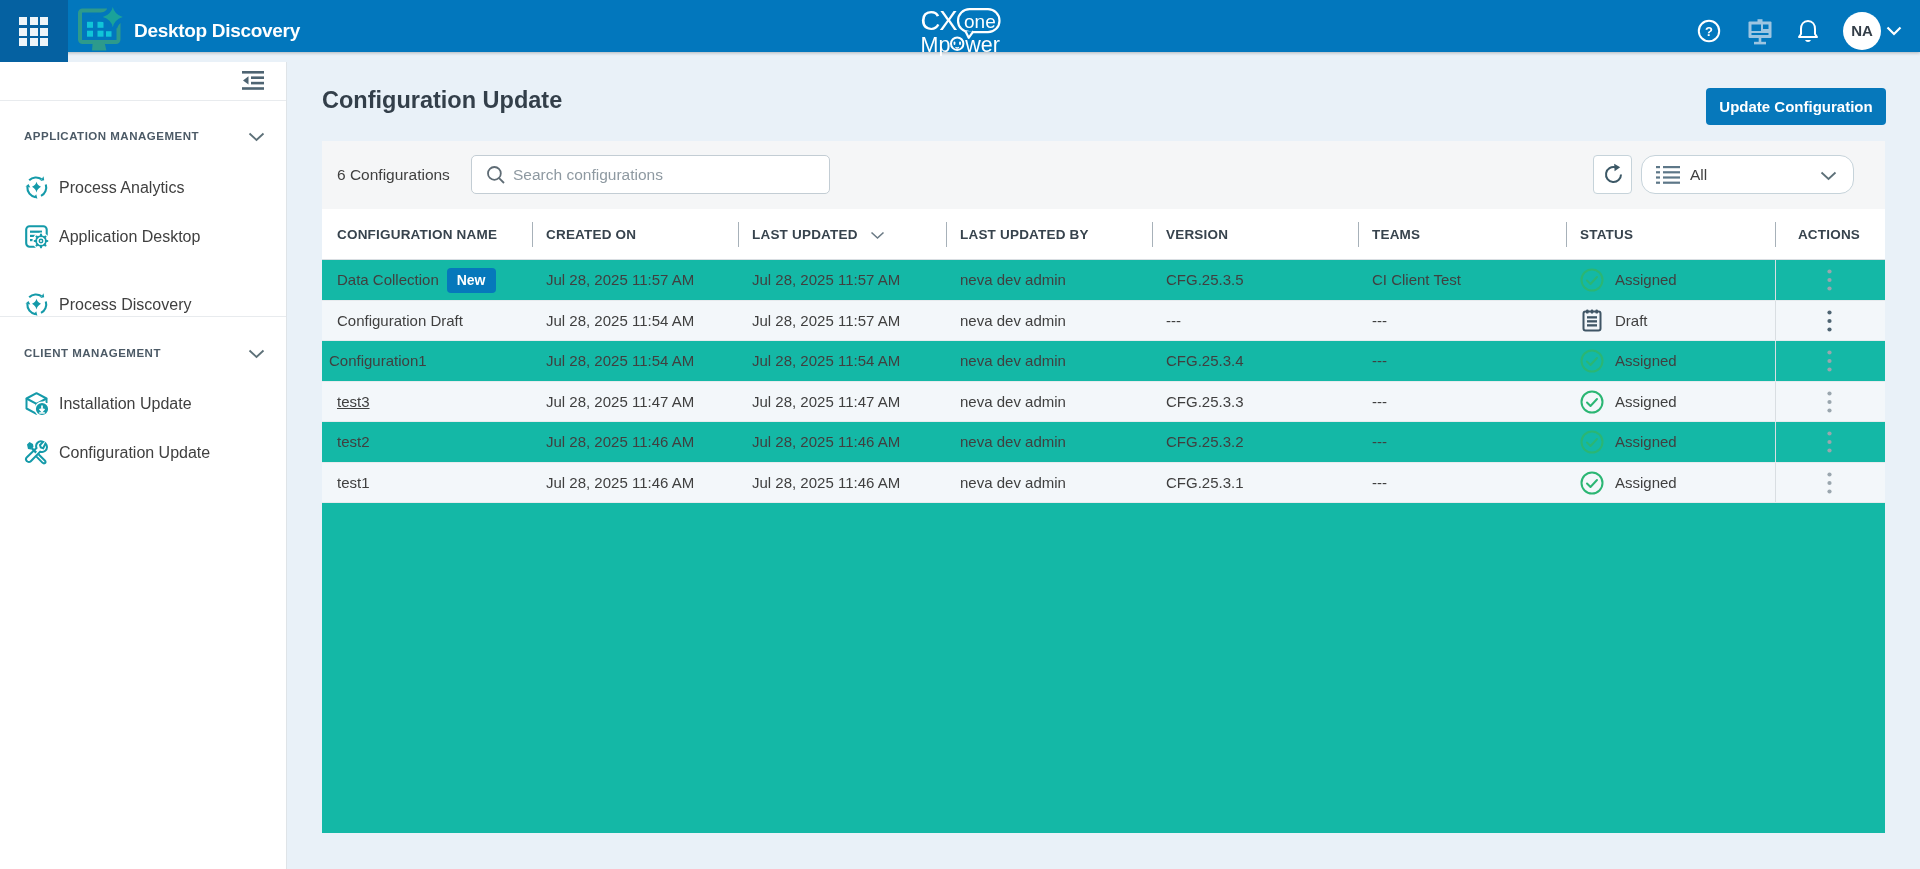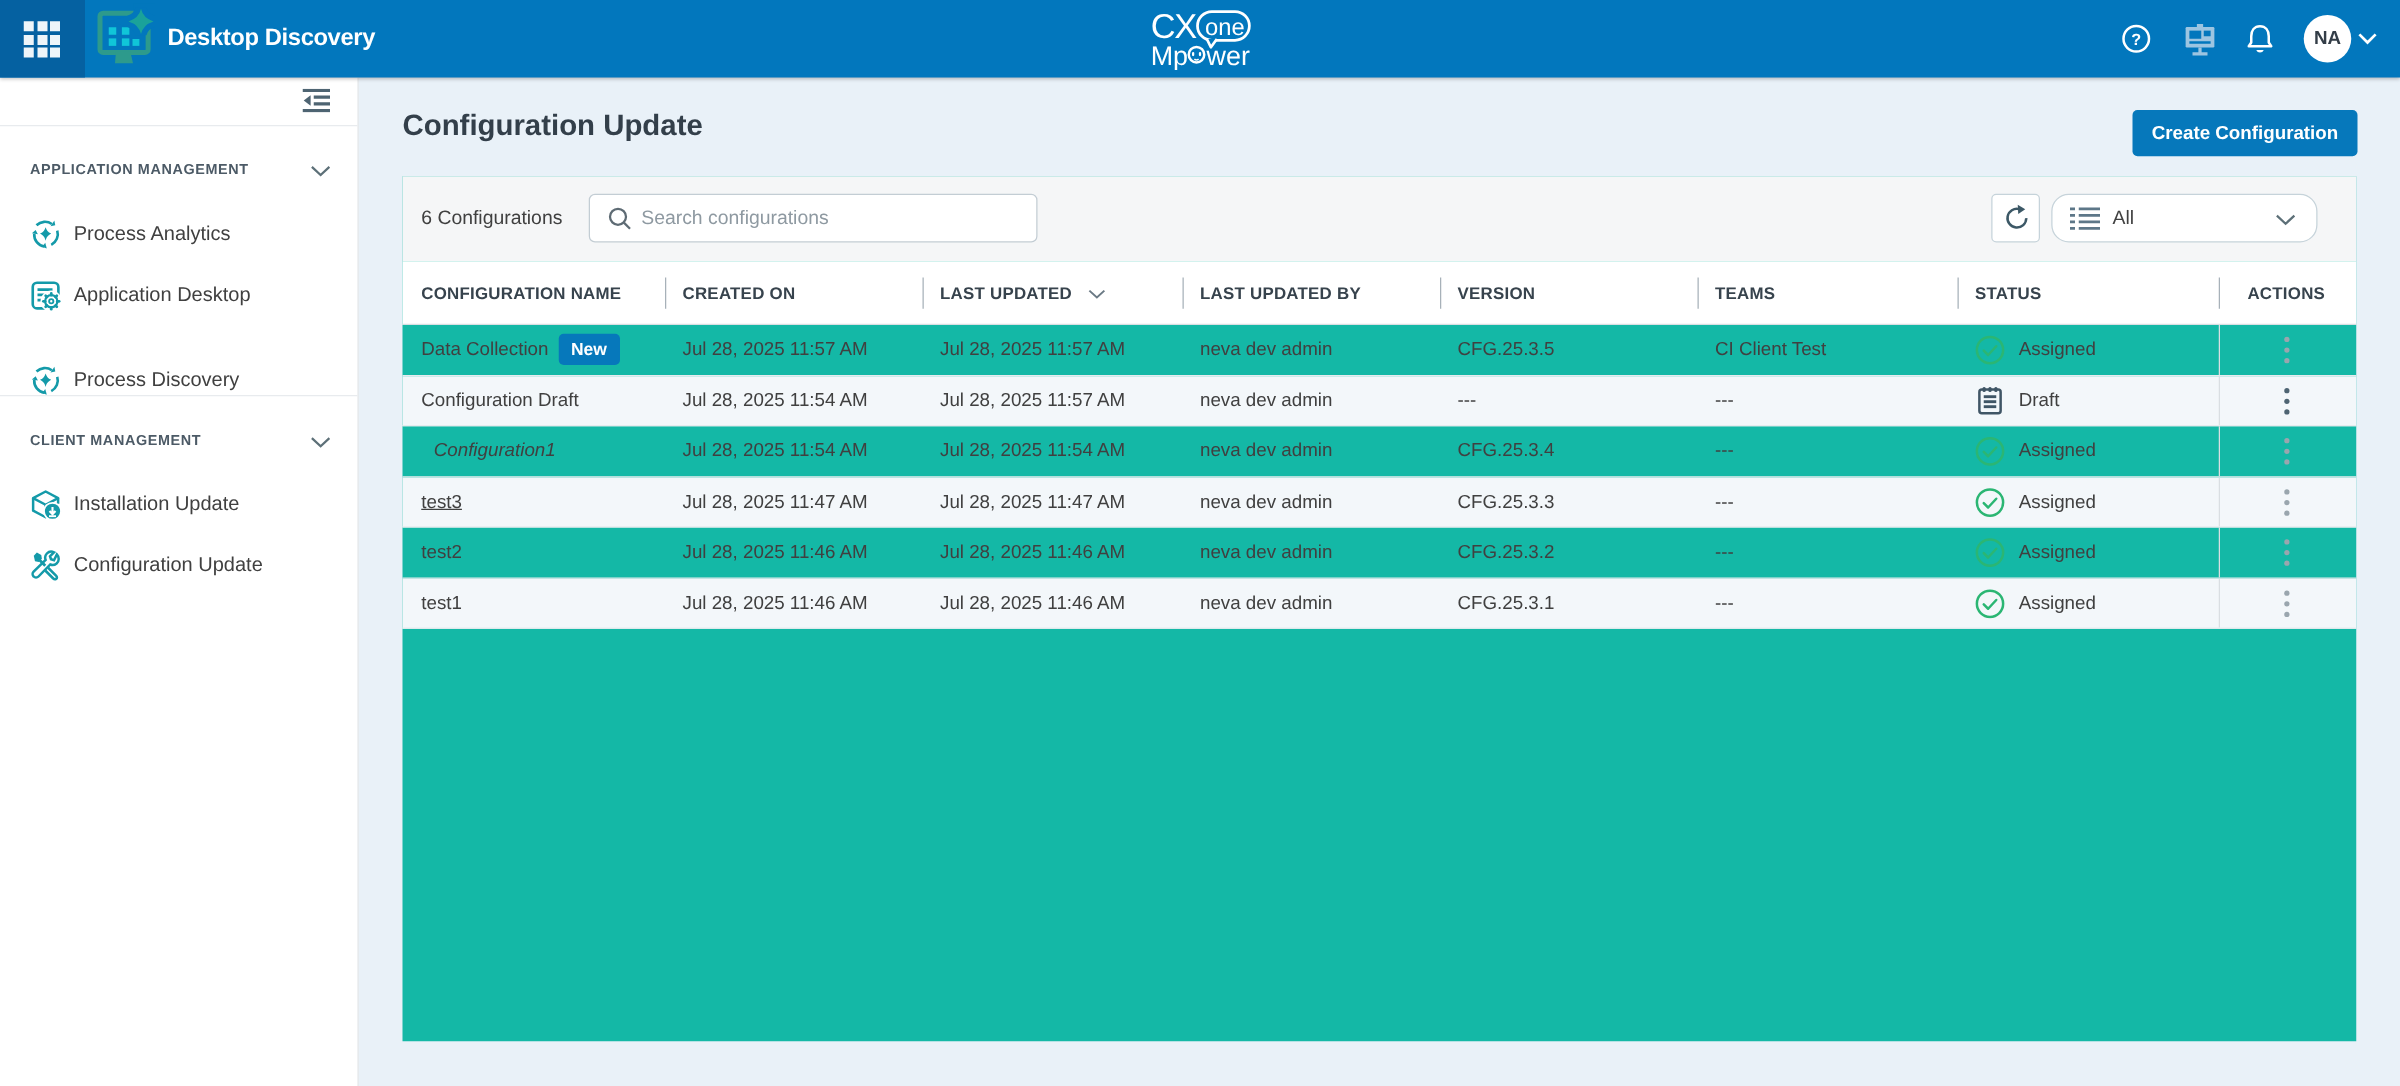--- a/index.html
+++ b/index.html
@@ -1,20 +1,20 @@
 <!DOCTYPE html>
 <html><head>
 <meta charset="utf-8">
 <style>
 * { margin:0; padding:0; box-sizing:border-box; }
 html,body { width:1920px; height:869px; overflow:hidden; font-family:"Liberation Sans", sans-serif; }
 body { position:relative; background:#e9f1f8; }
 
 
-.topbar { position:absolute; left:0; top:0; width:1920px; height:62px; background:#0277bd; z-index:5; box-shadow:0 1px 3px rgba(0,0,0,.25); }
+.topbar { position:absolute; left:0; top:0; width:1920px; height:52px; background:#0277bd; z-index:5; box-shadow:0 1px 3px rgba(0,0,0,.25); }
 .waffle-box { position:absolute; left:0; top:0; width:68px; height:62px; background:#0561a1; }
 .waffle { position:absolute; left:19px; top:17px; width:29px; height:29px; display:grid; grid-template-columns:repeat(3,8px); grid-template-rows:repeat(3,8px); gap:2.5px; }
 .waffle i { background:#eef5f9; display:block; }
 .appicon { position:absolute; left:74px; top:0px; }
 .apptitle { position:absolute; left:134px; top:0; height:62px; line-height:62px; color:#fff; font-size:19px; font-weight:bold; letter-spacing:-0.3px; }
 .logo { position:absolute; left:920px; top:8px; }
 .tb-help { position:absolute; left:1697px; top:19px; }
 .tb-screen { position:absolute; left:1746px; top:17px; }
 .tb-bell { position:absolute; left:1795px; top:18px; }
 .avatar { position:absolute; left:1843px; top:12px; width:38px; height:38px; border-radius:50%; background:#fff; text-align:center; line-height:38px; font-size:15px; font-weight:bold; color:#333d47; }
@@ -225,21 +225,21 @@
       <path d="M7.8 8.2 L12.2 12.6" stroke="#149aa9" stroke-width="2.3"></path>
       <path d="M21.5 3.5 C 23.5 5.5, 23.5 9, 21.3 10.8 C 19.8 12, 17.8 12.3, 16.2 11.6 L6.8 21.2 C 5.7 22.3, 3.9 22.3, 2.9 21.2 C 1.8 20.1, 1.8 18.4, 2.9 17.3 L12.5 7.9 C 11.8 6.2, 12.2 4.2, 13.5 2.8 C 15 1.2, 17.4 0.9, 19.2 1.8 L16 5 L16.8 7.4 L19.2 8.2 Z" fill="none" stroke="#149aa9" stroke-width="2"></path>
       <path d="M14.5 14.2 L20.8 20.5 C 21.8 21.5, 21.8 22.6, 20.9 23.1 C 20.1 23.6, 19.2 23.4, 18.4 22.6 L12.2 16.4" fill="none" stroke="#149aa9" stroke-width="2"></path>
     </svg>
     <span>Configuration Update</span>
   </div>
 </div>
 
 <div class="main">
   <h1 class="pagetitle">Configuration Update</h1>
-  <div class="createbtn">Create Configuration</div>
+  <div class="createbtn">Update Configuration</div>
 
   <div class="panel">
     <div class="toolbar">
       <div class="cfgcount">6 Configurations</div>
       <div class="searchbox">
         <svg width="20" height="20" viewBox="0 0 20 20">
             <circle cx="8.4" cy="8.4" r="6.4" fill="none" stroke="#5e6b74" stroke-width="1.8"></circle>
             <line x1="13.1" y1="13.1" x2="18" y2="18" stroke="#5e6b74" stroke-width="1.8"></line>
           </svg>
         <div class="ph">Search configurations</div>
@@ -336,21 +336,21 @@
           </div>
         <div class="actsep"></div>
         <svg class="kebab" width="5" height="22" viewBox="0 0 5 22">
             <circle cx="2.5" cy="2.5" r="2.1" fill="#4e6472"></circle>
             <circle cx="2.5" cy="11" r="2.1" fill="#4e6472"></circle>
             <circle cx="2.5" cy="19.5" r="2.1" fill="#4e6472"></circle>
           </svg>
       </div>
 
       <div class="row">
-        <div class="cell" style="left:25px;font-style:italic;">Configuration1</div>
+        <div class="cell" style="left:7px;">Configuration1</div>
         <div class="cell" style="left:224px;">Jul 28, 2025 11:54 AM</div>
         <div class="cell" style="left:430px;">Jul 28, 2025 11:54 AM</div>
         <div class="cell" style="left:638px;">neva dev admin</div>
         <div class="cell" style="left:844px;">CFG.25.3.4</div>
         <div class="cell" style="left:1050px;">---</div>
         <div class="cell" style="left:1258px;">
             <span class="status"><svg width="24" height="24" viewBox="0 0 24 24">
                 <circle cx="12" cy="12" r="10.5" fill="none" stroke="#2bb673" stroke-width="2"></circle>
                 <path d="M7 12.5 L10.5 16 L17 9" fill="none" stroke="#2bb673" stroke-width="2" stroke-linecap="round" stroke-linejoin="round"></path>
               </svg>Assigned</span>

